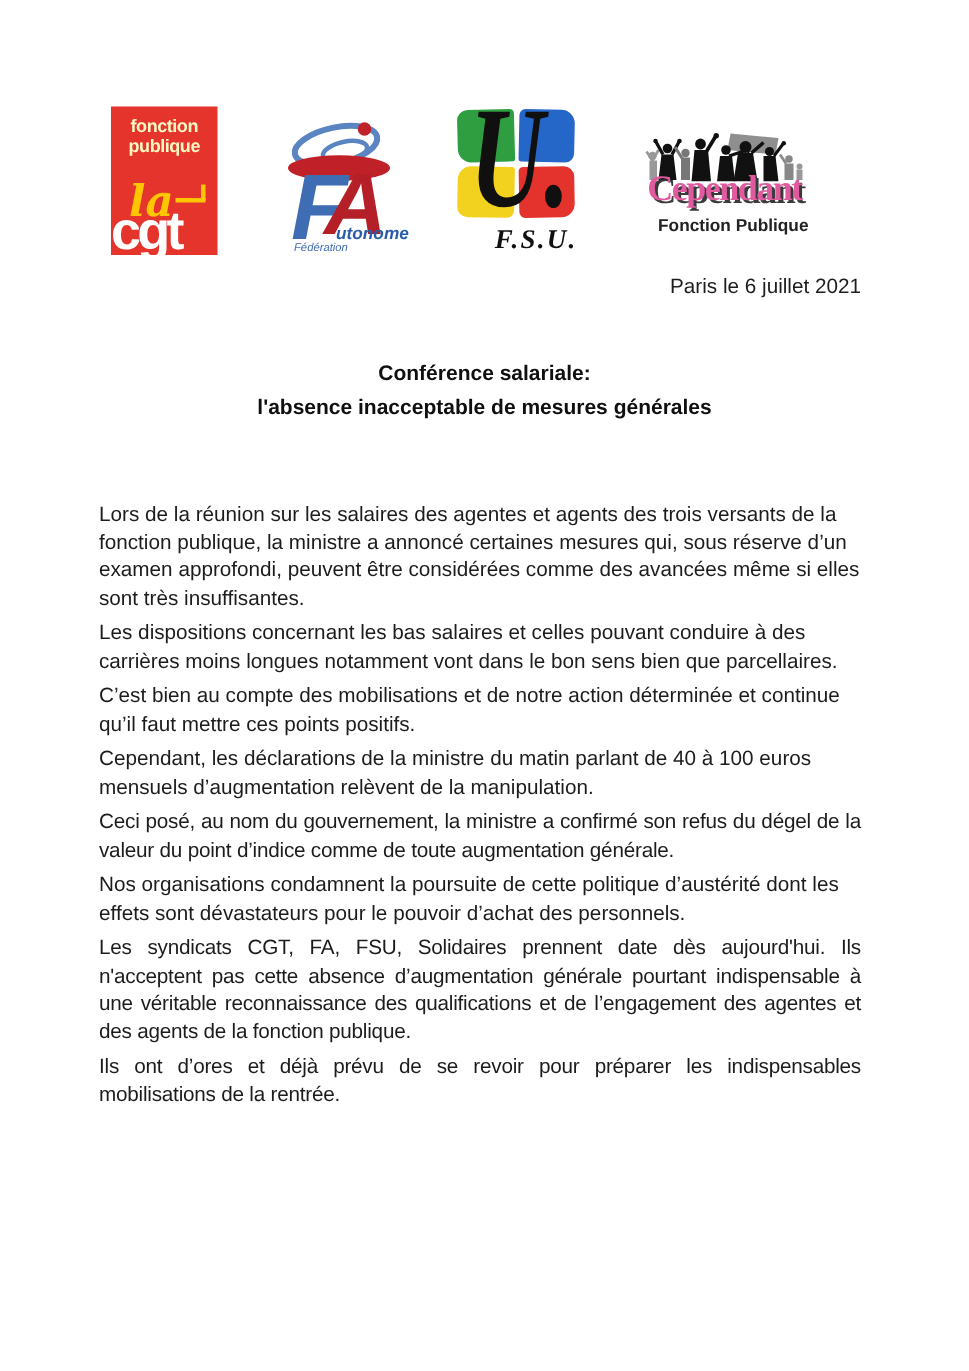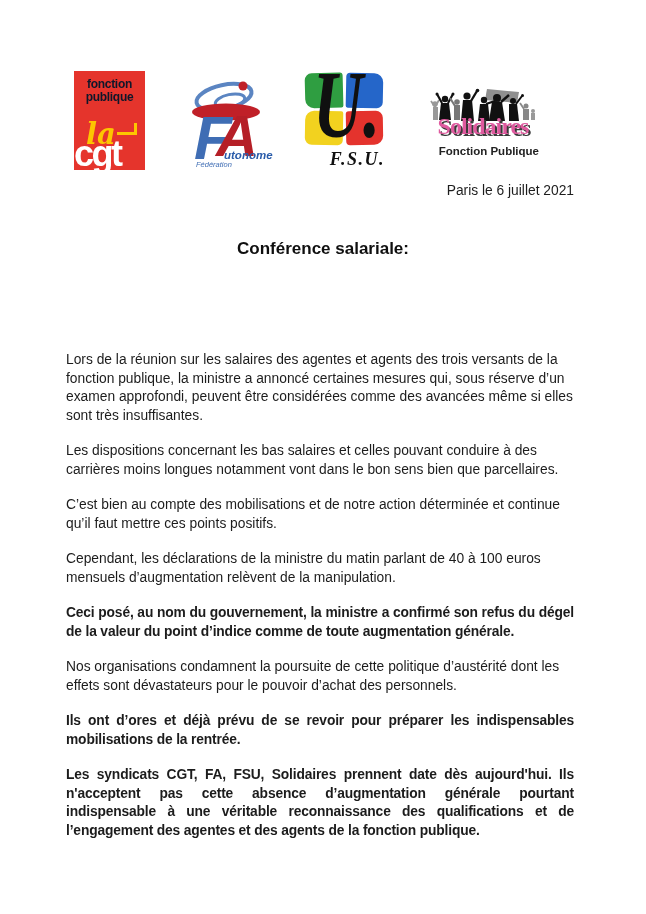--- a/index.html
+++ b/index.html
@@ -7,21 +7,21 @@
     position:relative; width:646px; height:914px; background:#ffffff;
     font-family:"Liberation Sans", sans-serif; color:#1c1c1c; overflow:hidden;
   }
 
   
   .logo { position:absolute; }
 
   
   .cgt-box { left:74px; top:71px; width:71px; height:99px; background:#e5342c; overflow:hidden; }
   .cgt-top { position:absolute; top:7px; left:0; width:100%; text-align:center;
-             font-weight:bold; font-size:12px; line-height:12.5px; letter-spacing:-0.3px; color:#0f172a; }
+             font-weight:bold; font-size:12px; line-height:12.5px; letter-spacing:-0.3px; color:#fef9c3; }
   .cgt-la { position:absolute; left:12px; top:33px; font-family:"DejaVu Serif", serif;
             font-style:italic; font-weight:bold; font-size:29px; line-height:29px; color:#fdc600;margin-top:16px; }
   .cgt-flourish-h { position:absolute; left:43px; top:61px; width:20px; height:2.6px; background:#fdc600; }
   .cgt-flourish-t { position:absolute; left:60px; top:52px; width:2.6px; height:11px; background:#fdc600; }
   .cgt-acronym { position:absolute; bottom:-5px; left:0; width:100%; text-align:left;
                  font-weight:bold; font-size:36px; line-height:42px; letter-spacing:-2.5px; color:#ffffff; }
 
   
   .fa-box { left:186px; top:79px; width:108px; height:90px; }
   .fa-box svg { position:absolute; inset:0; }
@@ -46,25 +46,25 @@
   .sol-name { position:absolute; top:27px; left:0; width:100%; text-align:center;
               font-family:"Liberation Serif", serif; font-weight:bold; font-size:24px; line-height:24px;
               letter-spacing:-1px; color:#df5a9f; text-shadow:2px 2px 0 #3a3a3a; }
   .sol-sub { position:absolute; top:58px; left:0; width:100%; text-align:right;
              font-weight:bold; font-size:11.5px; color:#222; }
 
   
   .dateline { position:absolute; top:183px; right:72px; font-size:13.8px; color:#1d1d1d; }
 
   .title { position:absolute; top:237px; left:0; width:100%; margin:0; text-align:center;
-           font-size:17px; line-height:23px; font-weight:bold; color:#0f0f0f; }
+           font-size:14px; line-height:23px; font-weight:bold; color:#0f0f0f; }
 
   .body-text { position:absolute; left:66px; top:334px; width:508px; }
-  .body-text p { margin:17px 0 5px 0; font-size:13.8px; line-height:18.5px; color:#1c1c1c; }
-  .body-text p.b { font-weight:bold; letter-spacing:-0.15px; }
+  .body-text p { margin:0 0 5px 0; font-size:13.8px; line-height:18.5px; color:#1c1c1c; }
+  .body-text p.b { font-weight:normal; letter-spacing:-0.15px; }
   .body-text p.j { text-align:justify; }
 </style>
 </head>
 <body>
 
 <div class="page">
 
   <div>
 
     <div class="logo cgt-box">
@@ -147,35 +147,36 @@
         <g fill="#888" stroke="#888">
           <circle cx="97" cy="19" r="2.5" stroke="none"></circle>
           <rect x="94" y="22" width="6" height="11" stroke="none"></rect>
           <path d="M95,22 L91,16" fill="none" stroke-width="1.8"></path>
         </g>
         <g fill="#999">
           <circle cx="104" cy="24" r="2"></circle>
           <rect x="102" y="26" width="4" height="7"></rect>
         </g>
       </svg>
-      <div class="sol-name">Solidaires</div>
+      <div class="sol-name">Cependant</div>
       <div class="sol-sub">Fonction Publique</div>
     </div>
   </div>
 
   <div class="dateline">Paris le 6 juillet 2021</div>
 
   <h1 class="title">
     <span>Conférence salariale:</span><br>
+    <span>l'absence inacceptable de mesures générales</span>
   </h1>
 
   <main class="body-text">
     <p>Lors de la réunion sur les salaires des agentes et agents des trois versants de la fonction publique, la ministre a annoncé certaines mesures qui, sous réserve d’un examen approfondi, peuvent être considérées comme des avancées même si elles sont très insuffisantes.</p>
     <p>Les dispositions concernant les bas salaires et celles pouvant conduire à des carrières moins longues notamment vont dans le bon sens bien que parcellaires.</p>
     <p>C’est bien au compte des mobilisations et de notre action déterminée et continue qu’il faut mettre ces points positifs.</p>
     <p>Cependant, les déclarations de la ministre du matin parlant de 40 à 100 euros mensuels d’augmentation relèvent de la manipulation.</p>
     <p class="b j">Ceci posé, au nom du gouvernement, la ministre a confirmé son refus du dégel de la valeur du point d’indice comme de toute augmentation générale.</p>
     <p>Nos organisations condamnent la poursuite de cette politique d’austérité dont les effets sont dévastateurs pour le pouvoir d’achat des personnels.</p>
+    <p class="b j">Les syndicats CGT, FA, FSU, Solidaires prennent date dès aujourd'hui. Ils n'acceptent pas cette absence d’augmentation générale pourtant indispensable à une véritable reconnaissance des qualifications et de l’engagement des agentes et des agents de la fonction publique.</p>
     <p class="b j">Ils ont d’ores et déjà prévu de se revoir pour préparer les indispensables mobilisations de la rentrée.</p>
-    <p class="b j">Les syndicats CGT, FA, FSU, Solidaires prennent date dès aujourd'hui. Ils n'acceptent pas cette absence d’augmentation générale pourtant indispensable à une véritable reconnaissance des qualifications et de l’engagement des agentes et des agents de la fonction publique.</p>
   </main>
 
 </div>
 
 </body></html>

